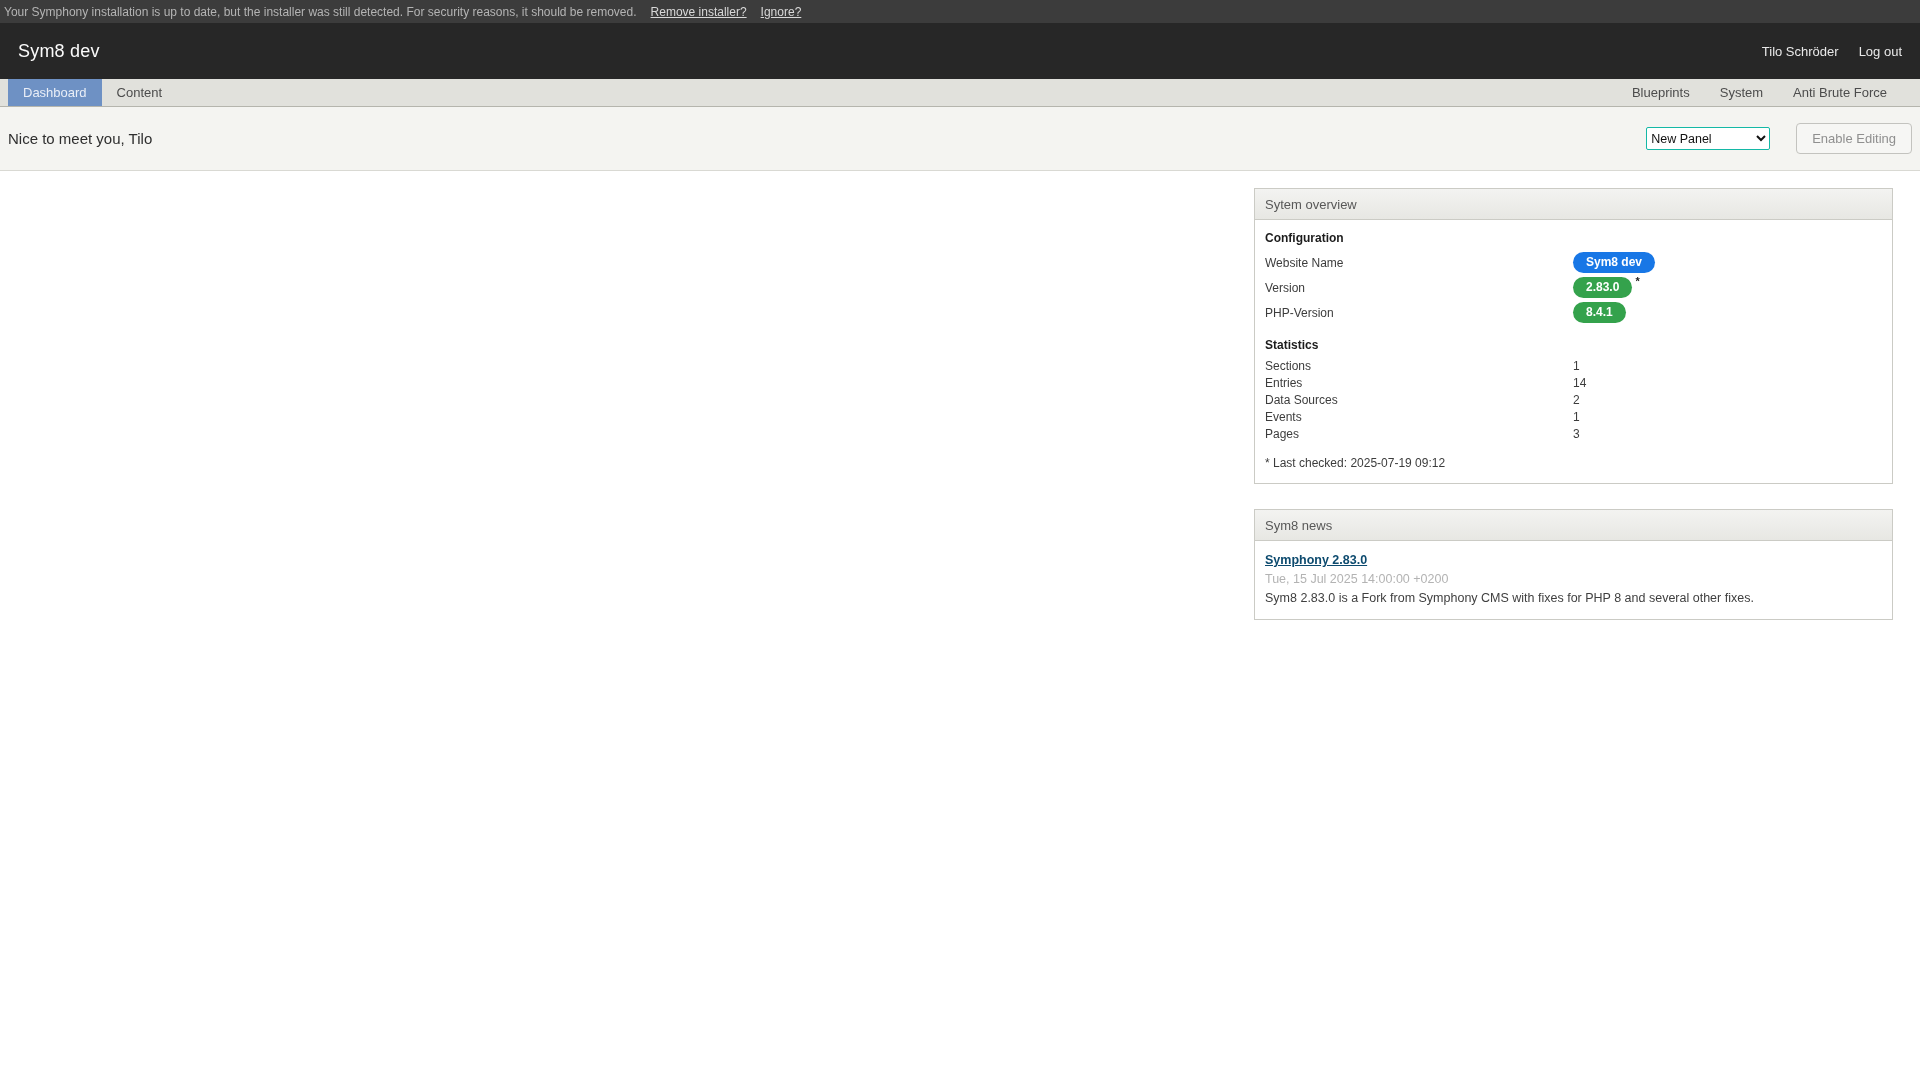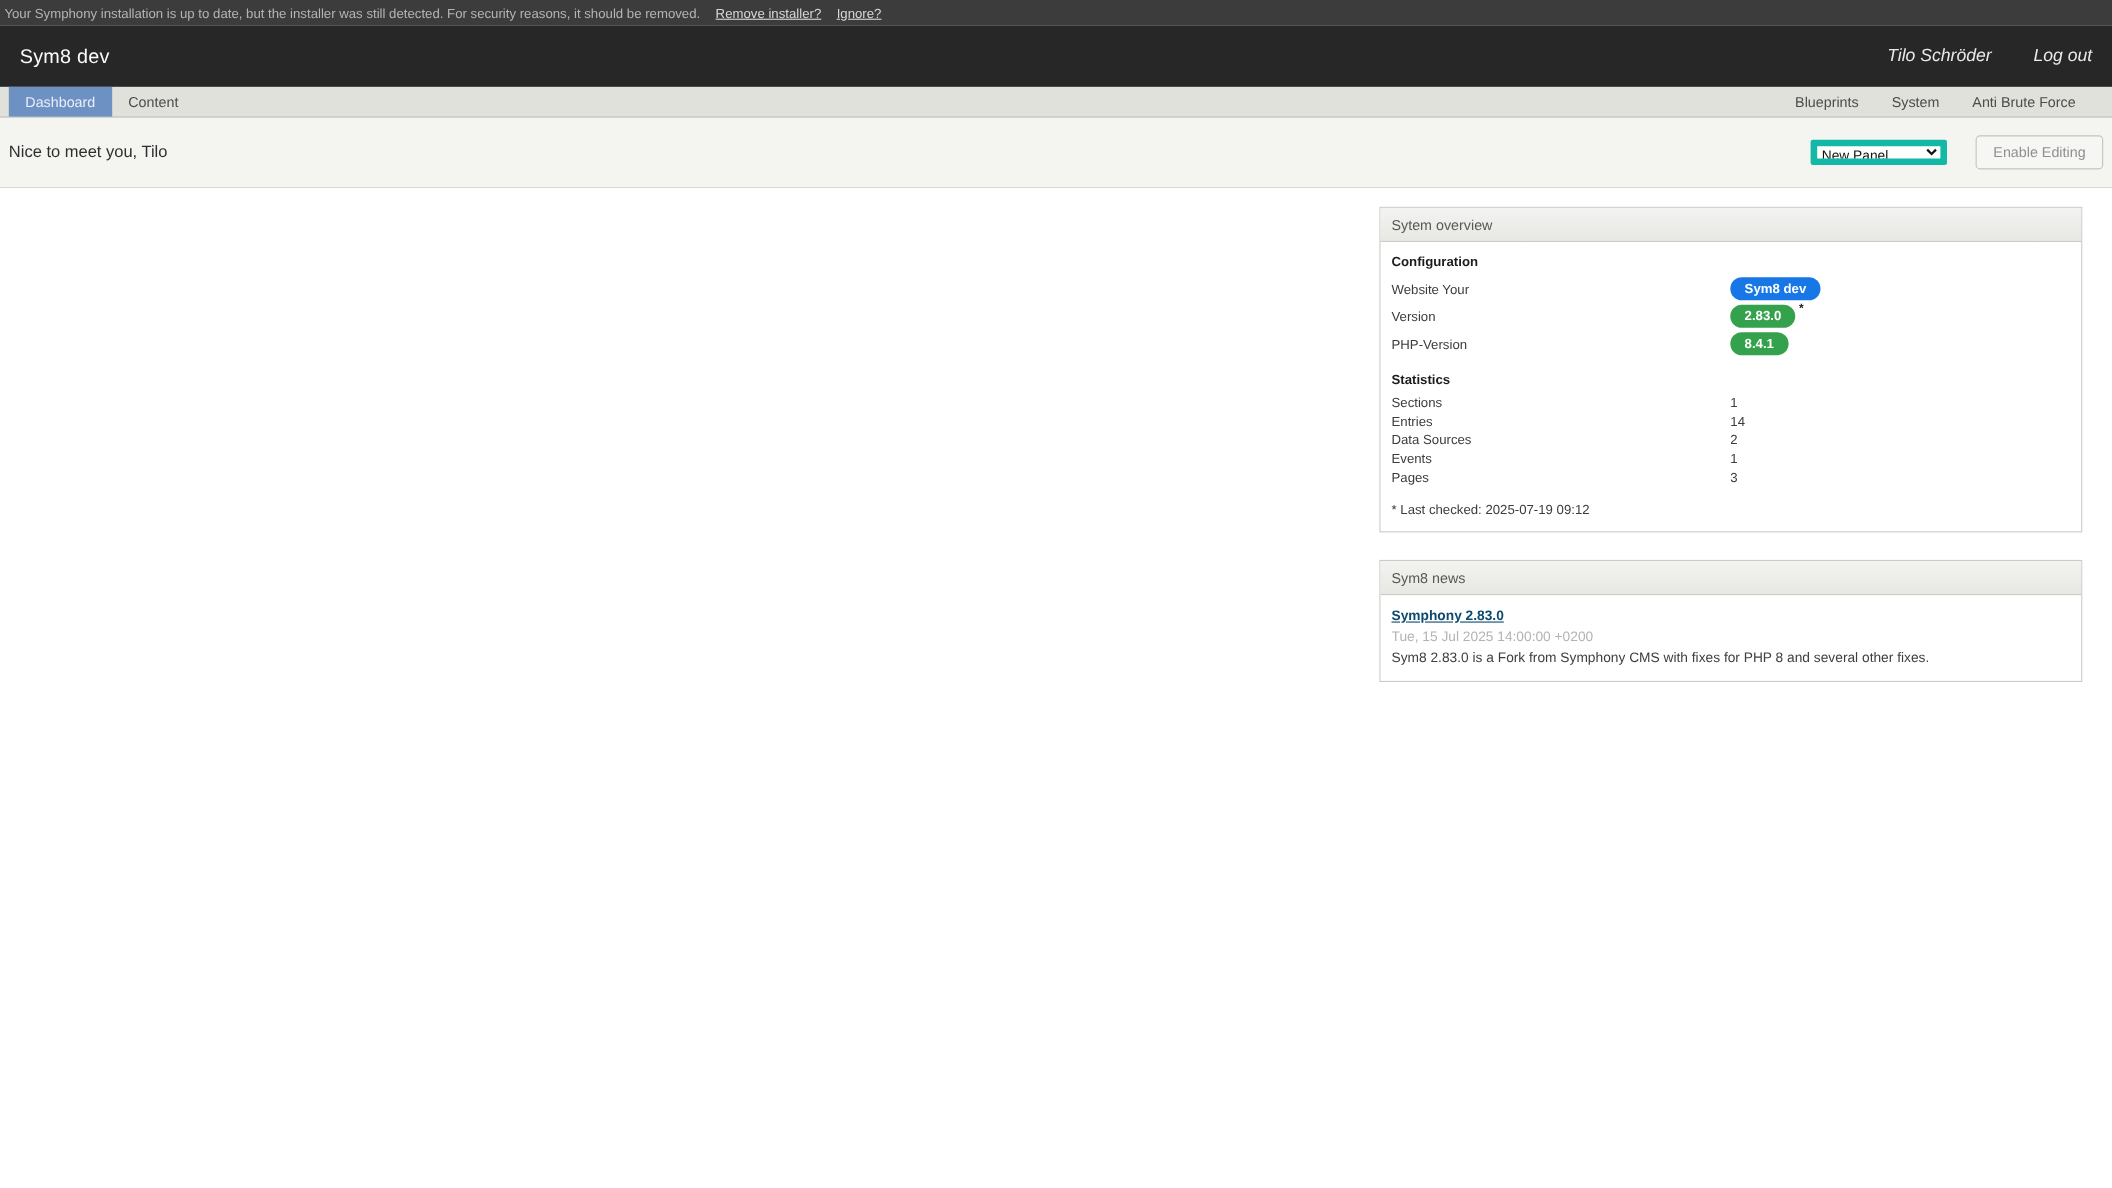--- a/index.html
+++ b/index.html
@@ -7,38 +7,38 @@
               font-family:"Liberation Sans", sans-serif; }
 
   
   .notify-bar { height:23px; background:#3c3c3c; display:flex; align-items:center;
                 padding:0 4px; font-size:12px; color:#b4b4b4; white-space:nowrap; }
   .notify-link { color:#d8d8d8; text-decoration:underline; margin-left:14px; cursor:pointer; }
 
   
   .app-header { height:56px; background:#272727; display:flex; align-items:center; padding:0 18px; }
   .site-title { font-size:18px; color:#fbfbfb; letter-spacing:.2px; }
-  .header-right { margin-left:auto; display:flex; gap:38px; font-size:16px;font-style:italic; }
+  .header-right { margin-left:auto; display:flex; gap:20px; font-size:13px; }
   .header-right a { color:#e9e9e9; text-decoration:none; cursor:pointer; }
 
   
   .nav-bar { height:28px; background:#e1e1dc; border-bottom:1px solid #b5b5ad;
              display:flex; align-items:stretch; padding-left:8px; padding-right:18px;
              font-size:13px; color:#4c4c4c; }
   .tab { display:flex; align-items:center; padding:0 15px; cursor:pointer; }
   .tab.active { background:#6e91c4; color:#e9eef7;align-items:center; }
   .nav-right { margin-left:auto; display:flex; }
 
   
   .greeting-bar { height:64px; background:#f4f4f1; border-bottom:1px solid #d9d9d3;
                   display:flex; align-items:center; padding:0 8px; }
   .greeting { font-size:15px; color:#2e2e2e; }
   .controls { margin-left:auto; display:flex; align-items:center; gap:26px; }
   .panel-select { width:124px; height:23px; font-size:12.5px; font-family:"Liberation Sans",sans-serif;
-                  border:6px solid #14b8a6; border-radius:2px; background:#fff; color:#111; }
+                  border:1px solid #14b8a6; border-radius:2px; background:#fff; color:#111; }
   .enable-btn { height:31px; padding:0 15px; font-size:13px; font-family:"Liberation Sans",sans-serif;
                 color:#8f8f8f; background:#f6f6f4; border:1px solid #c3c3bf; border-radius:4px; cursor:pointer; }
 
   
   .main { position:relative; height:908px; background:#fff; }
   .panel-col { position:absolute; top:17px; right:27px; width:639px; }
 
   .panel { border:1px solid #cbcbc5; background:#fff; margin-bottom:25px; }
   .panel-header { background:linear-gradient(#f3f3f1,#e7e7e3); border-bottom:1px solid #cbcbc5;
                   padding:8px 10px 7px; font-size:13px; color:#585858; }
@@ -114,21 +114,21 @@
 <div class="main">
   <div class="panel-col">
 
     <div class="panel">
       <div class="panel-header">Sytem overview</div>
       <div class="panel-body">
 
         <div class="sec-heading">Configuration</div>
 
         <div class="cfg-row">
-          <span class="cfg-label">Website Your</span>
+          <span class="cfg-label">Website Name</span>
           <span class="pill blue">Sym8 dev</span>
         </div>
         <div class="cfg-row">
           <span class="cfg-label">Version</span>
           <span class="pill green">2.83.0</span>
           <span class="pill-suffix">*</span>
         </div>
         <div class="cfg-row">
           <span class="cfg-label">PHP-Version</span>
           <span class="pill green">8.4.1</span>

